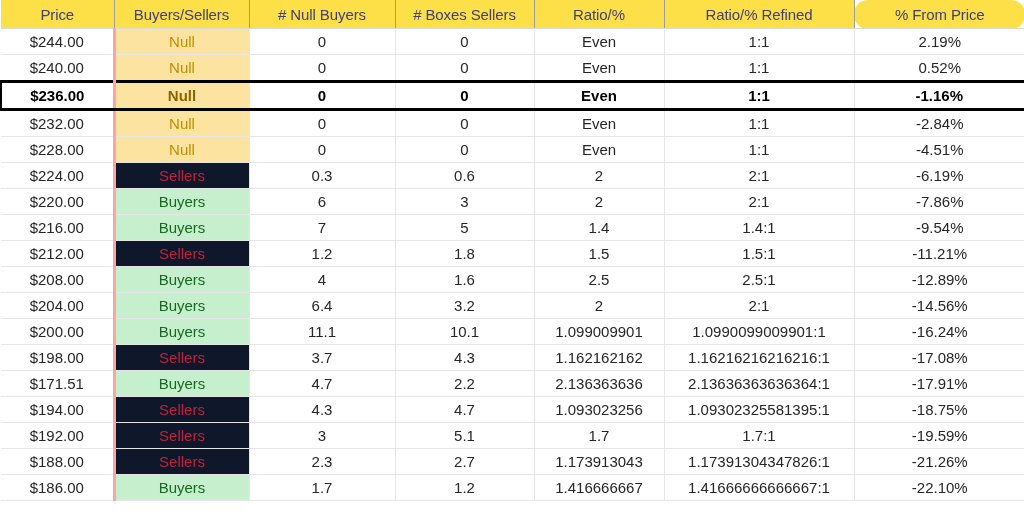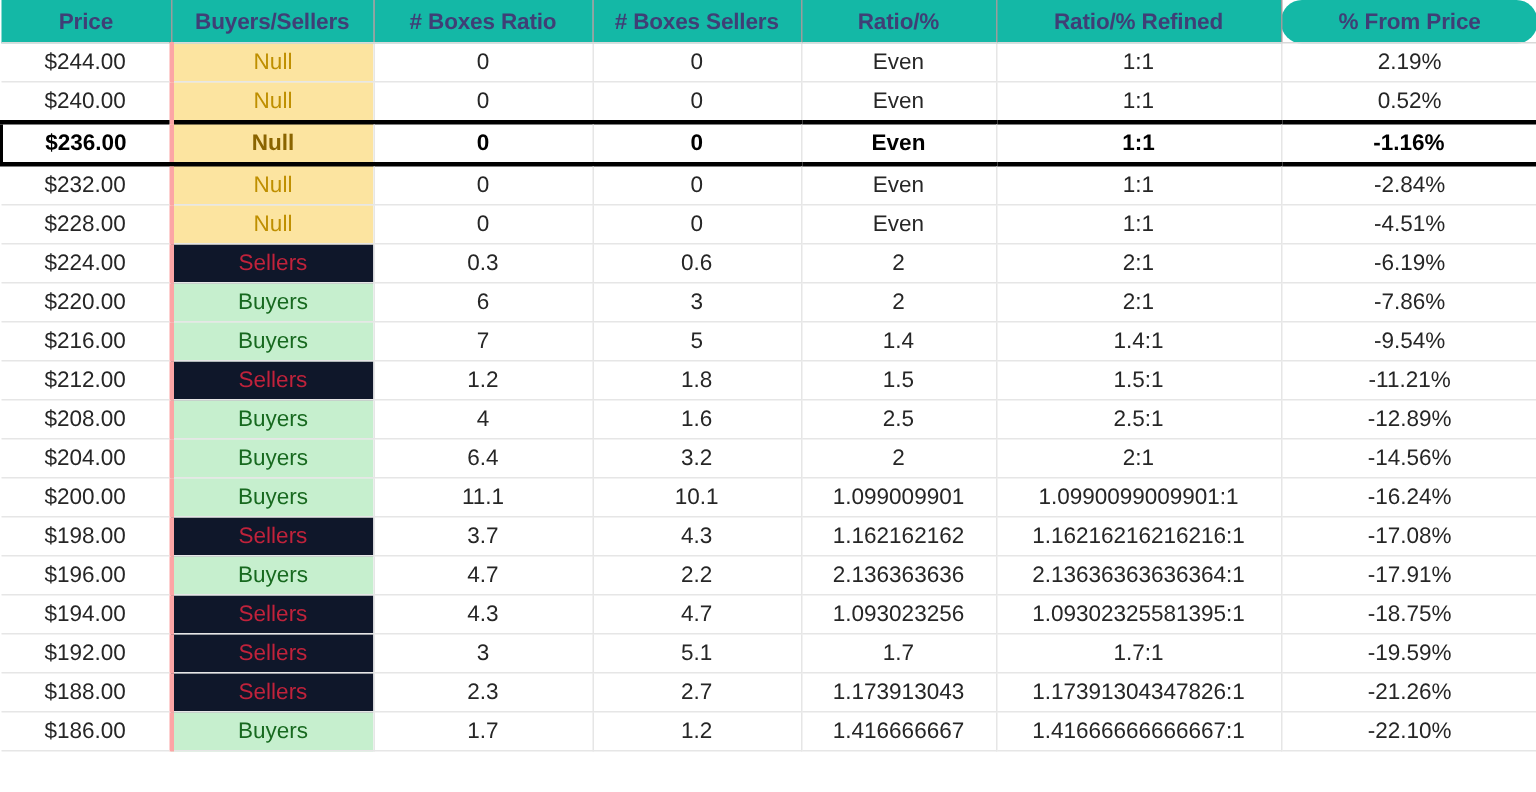--- a/index.html
+++ b/index.html
@@ -31,23 +31,23 @@
   col.c0 { width: 113px; }
   col.c1 { width: 135px; }
   col.c2 { width: 146px; }
   col.c3 { width: 139px; }
   col.c4 { width: 130px; }
   col.c5 { width: 190px; }
   col.c6 { width: 171px; }
 
   thead th {
     height: 28px;
-    background: #14b8a6;
+    background: #fde047;
     color: #3f3f76;
-    font-weight: bold;
+    font-weight: normal;
     font-size: 15px;
     text-align: center;
     vertical-align: middle;
     border-right: 1px solid #9c9c9c;
     border-bottom: 1px solid #d9d9d9;
     padding: 0;
     white-space: nowrap;
     letter-spacing: -0.1px;
   }
   thead th:last-child { border-right: none; border-radius: 14px; }
@@ -98,21 +98,21 @@
         <col class="c2">
         <col class="c3">
       <col class="c4">
         <col class="c5">
         <col class="c6">
     </colgroup>
     <thead>
       <tr id="header-row">
           <th>Price</th>
           <th>Buyers/Sellers</th>
-          <th># Boxes Ratio</th>
+          <th># Null Buyers</th>
           <th># Boxes Sellers</th>
           <th>Ratio/%</th>
           <th>Ratio/% Refined</th>
           <th>% From Price</th>
         </tr>
     </thead>
     <tbody id="table-body">
         <tr>
           <td class="col-price">$244.00</td>
           <td class="state state-null">Null</td>
@@ -224,21 +224,21 @@
         <tr>
           <td class="col-price">$198.00</td>
           <td class="state state-sellers">Sellers</td>
           <td>3.7</td>
           <td>4.3</td>
           <td>1.162162162</td>
           <td>1.16216216216216:1</td>
           <td>-17.08%</td>
         </tr>
         <tr>
-          <td class="col-price">$196.00</td>
+          <td class="col-price">$171.51</td>
           <td class="state state-buyers">Buyers</td>
           <td>4.7</td>
           <td>2.2</td>
           <td>2.136363636</td>
           <td>2.13636363636364:1</td>
           <td>-17.91%</td>
         </tr>
         <tr>
           <td class="col-price">$194.00</td>
           <td class="state state-sellers">Sellers</td>

